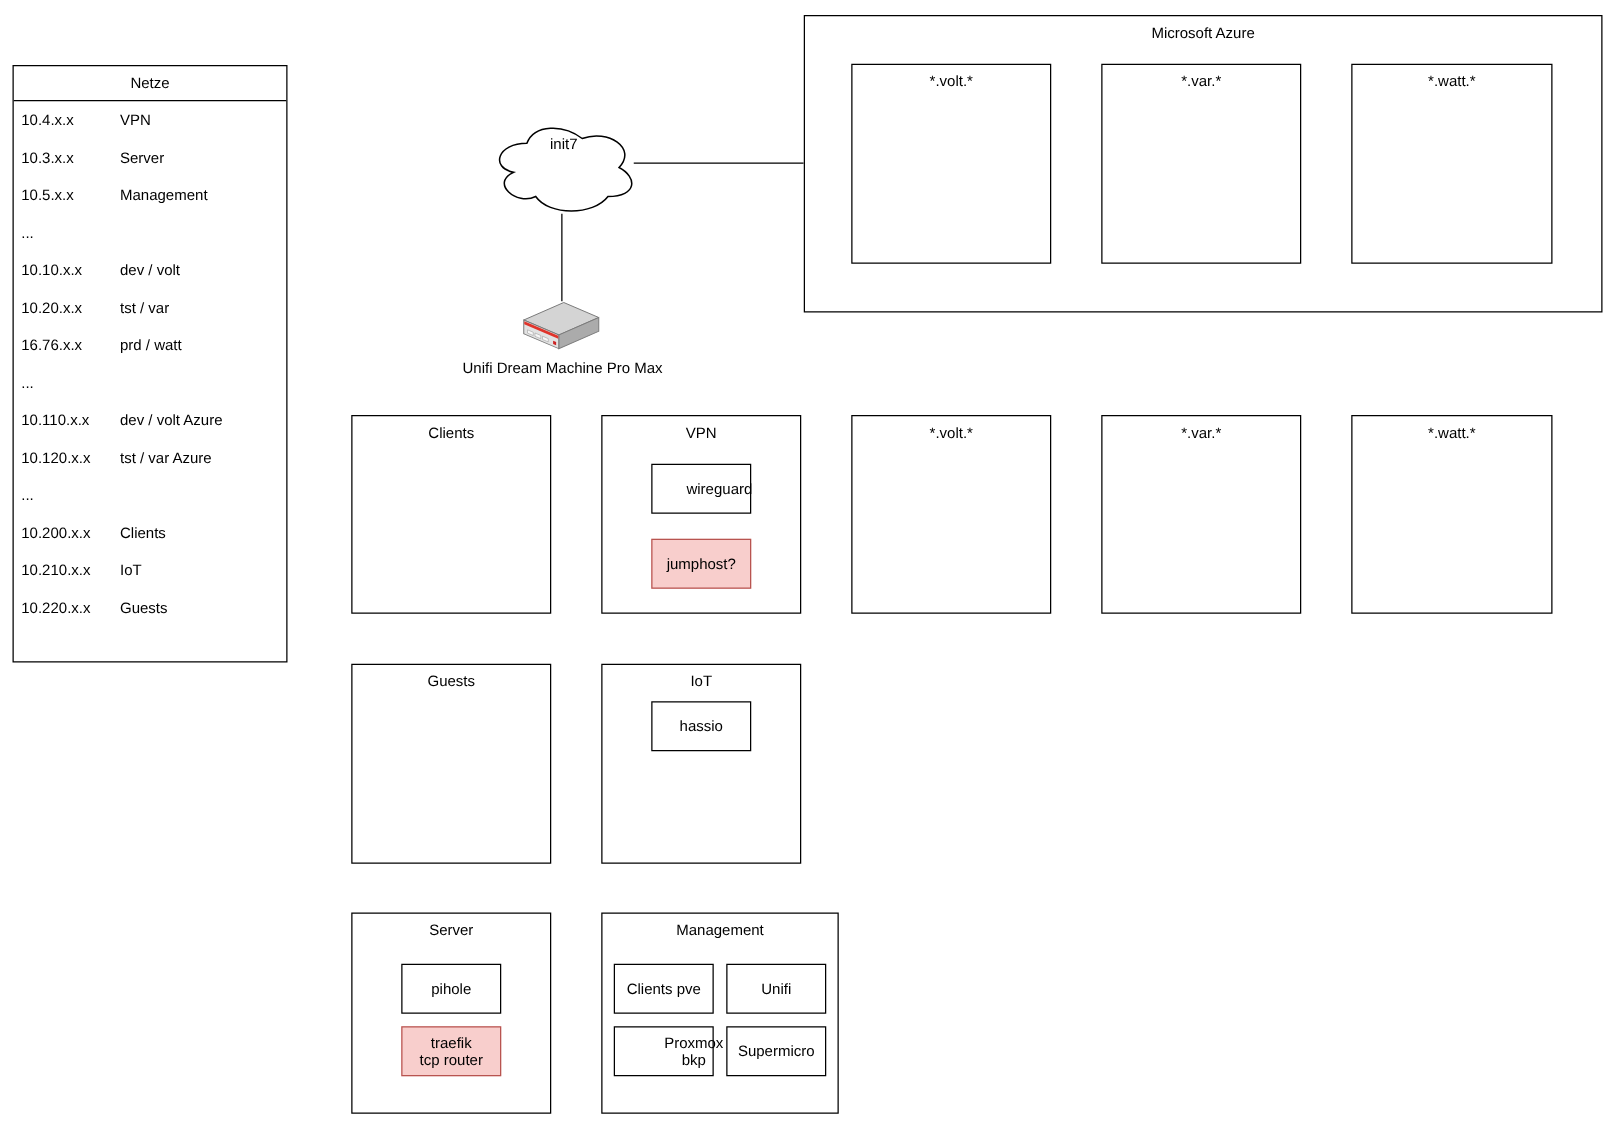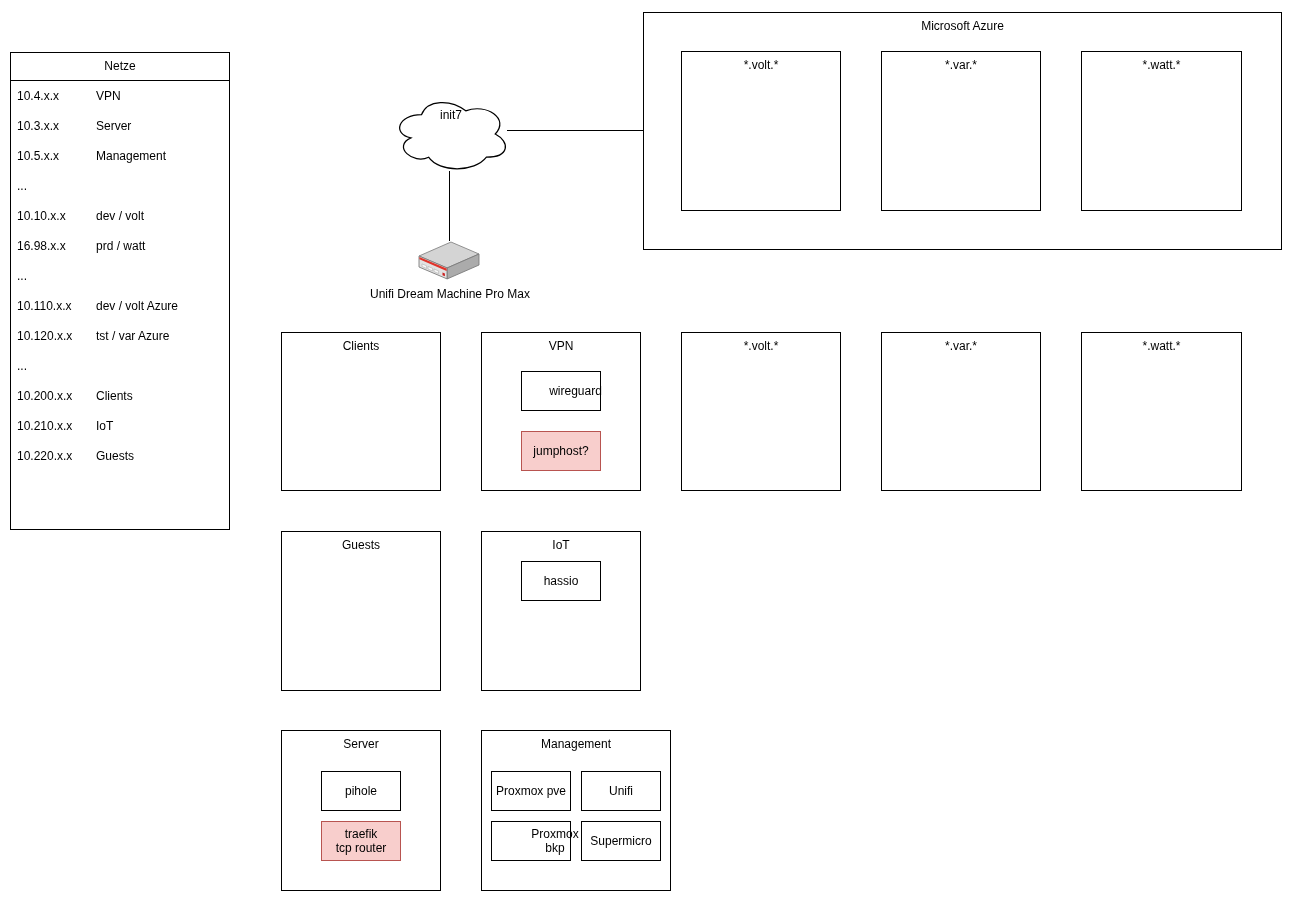--- a/index.html
+++ b/index.html
@@ -100,21 +100,25 @@
       </div>
       <div class="netze-row">
         <span class="netze-range">...</span>
         <span class="netze-label"></span>
       </div>
       <div class="netze-row">
         <span class="netze-range">10.10.x.x</span>
         <span class="netze-label">dev / volt</span>
       </div>
       <div class="netze-row">
-        <span class="netze-range">16.98.x.x</span>
+        <span class="netze-range">10.20.x.x</span>
+        <span class="netze-label">tst / var</span>
+      </div>
+      <div class="netze-row">
+        <span class="netze-range">16.76.x.x</span>
         <span class="netze-label">prd / watt</span>
       </div>
       <div class="netze-row">
         <span class="netze-range">...</span>
         <span class="netze-label"></span>
       </div>
       <div class="netze-row">
         <span class="netze-range">10.110.x.x</span>
         <span class="netze-label">dev / volt Azure</span>
       </div>
@@ -210,18 +214,18 @@
   <div class="obox" style="left:281px; top:730px; width:160px; height:161px;">
     <div class="group-title">Server</div>
   </div>
   <div class="node" style="left:321px; top:771px;">pihole</div>
   <div class="node accent" style="left:321px; top:821px;">traefik
 tcp router</div>
 
   <div class="obox" style="left:481px; top:730px; width:190px; height:161px;">
     <div class="group-title">Management</div>
   </div>
-  <div class="node" style="left:491px; top:771px;">Proxmox pve</div>
+  <div class="node" style="left:491px; top:771px;">Clients pve</div>
   <div class="node" style="left:581px; top:771px;">Unifi</div>
   <div class="node" style="left:491px; top:821px;padding-left:48px;">Proxmox bkp</div>
   <div class="node" style="left:581px; top:821px;">Supermicro</div>
 
 </div>
 
 </body></html>

